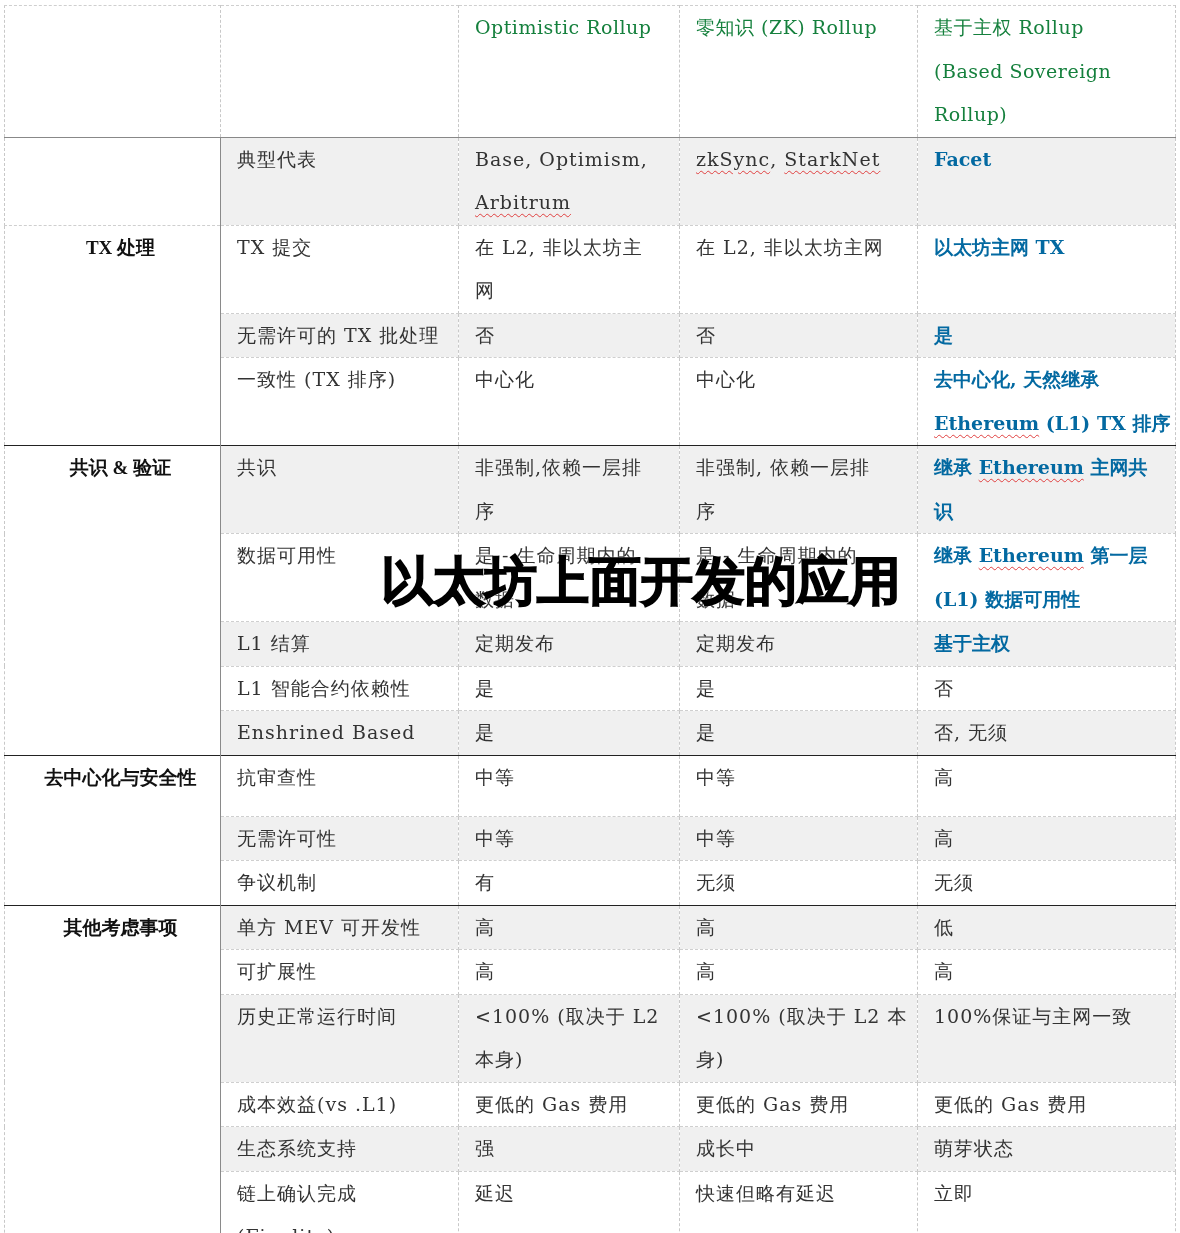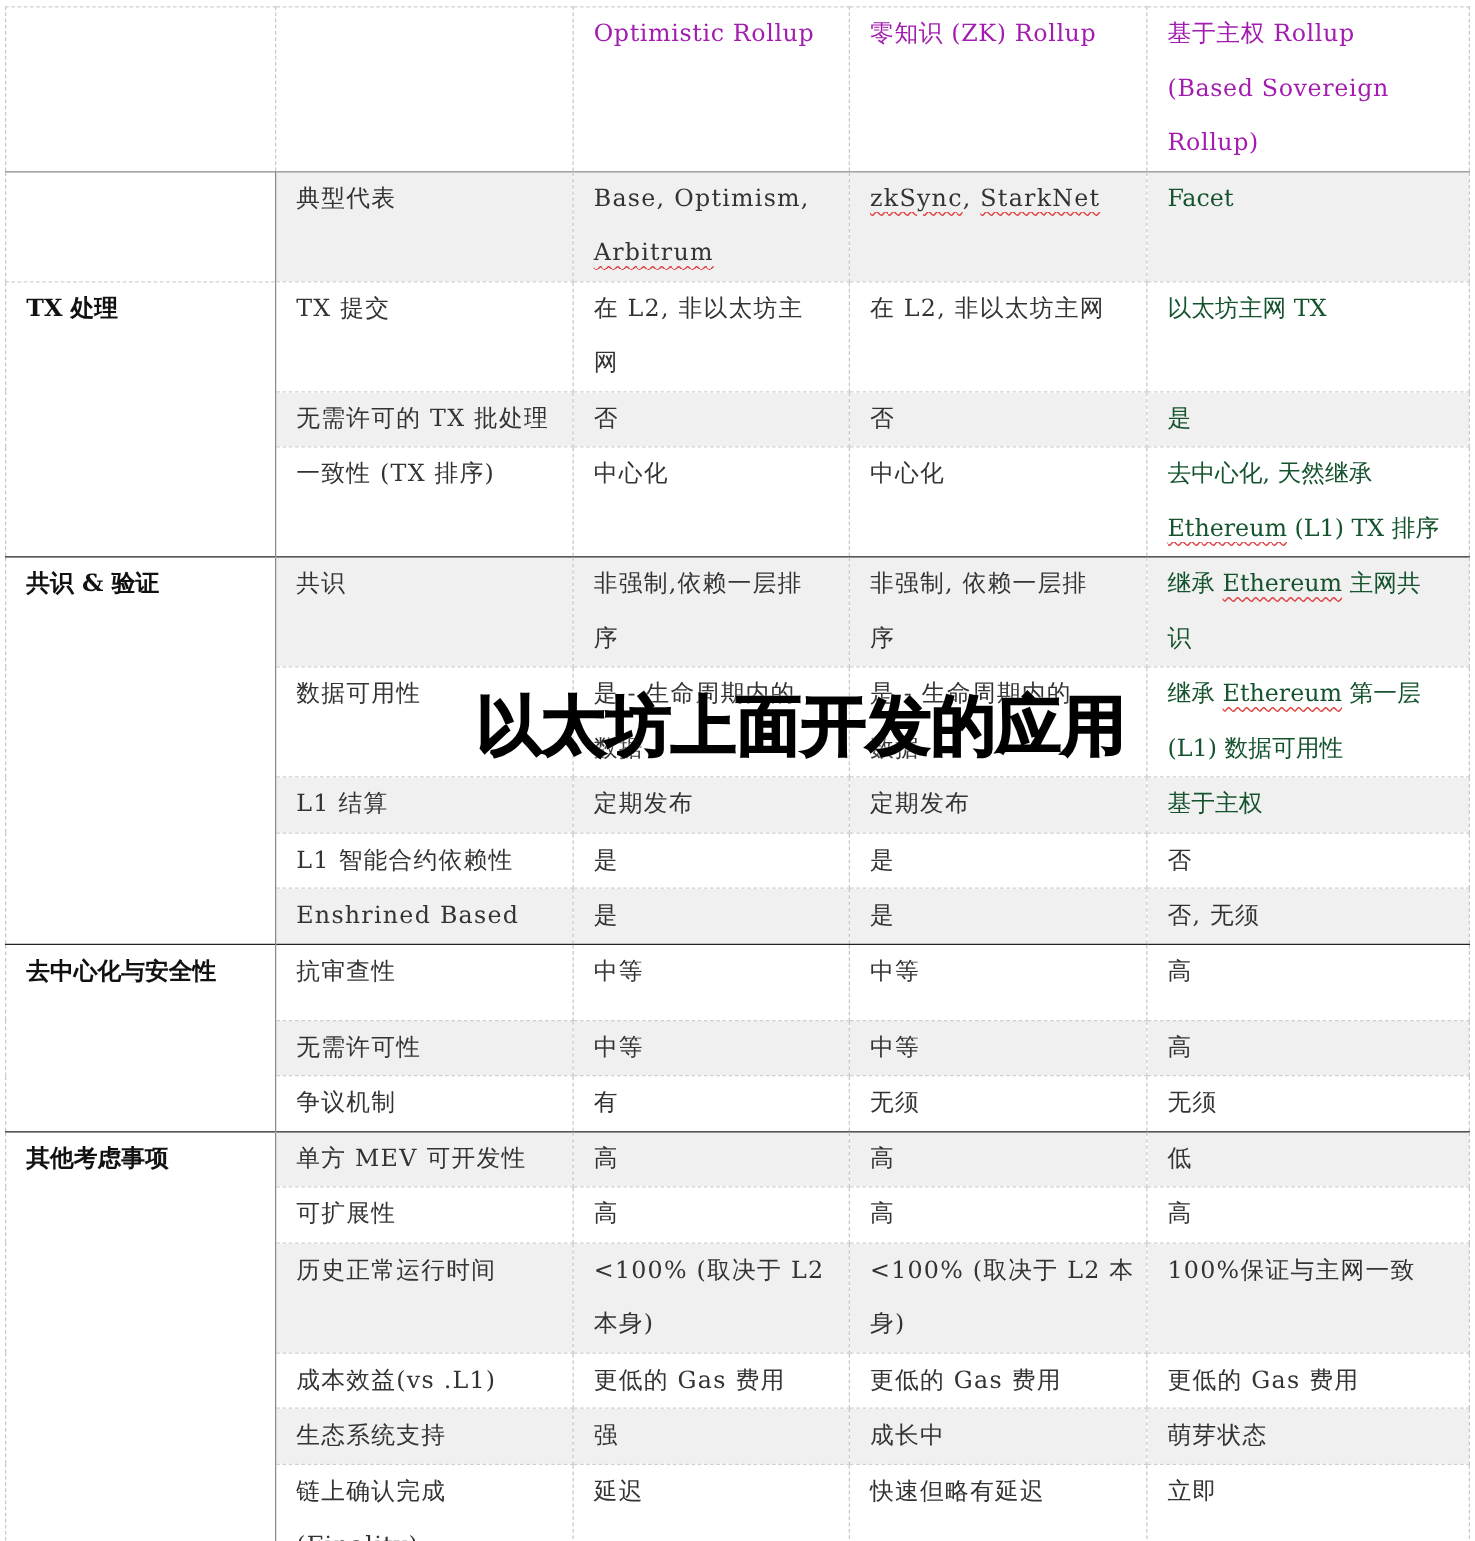--- a/index.html
+++ b/index.html
@@ -4,28 +4,28 @@
 <style>
   html, body { margin: 0; padding: 0; background: #ffffff; }
   body { width: 1180px; height: 1233px; position: relative; overflow: hidden;
          font-family: "DejaVu Serif", "Liberation Serif", serif; color: #1a1a1a; }
   .page { position: absolute; left: 0; top: 0; width: 1180px; height: 1233px; }
   table.cmp { position: absolute; left: 4px; top: 5px; border-collapse: collapse; table-layout: fixed; width: 1171px; }
   table.cmp td { vertical-align: top; padding: 0 0 0 16px; font-size: 19px; line-height: 43.5px;
                  border-left: 1px dashed #c8c8c8; border-right: 1px dashed #c8c8c8;
                  border-top: 1px dashed #cfcfcf; border-bottom: 1px dashed #cfcfcf; overflow: hidden; }
   col.c0 { width: 216px; } col.c1 { width: 238px; } col.c2 { width: 221px; } col.c3 { width: 238px; } col.c4 { width: 258px; }
-  td.grp { background: #ffffff; padding: 0; font-weight: bold; color: #111; }
+  td.grp { background: #ffffff; text-align: center; padding: 0; font-weight: bold; color: #111; font-family: Liberation Serif, serif; }
   td.sep { border-right: 1px solid #8a8a8a !important; }
   tr.shade td.cell { background: #f0f0f0; }
   tr.gstart td { border-top: 1.5px solid #222 !important; }
   tr.hdrsep td { border-top: 1.5px solid #888 !important; }
   .light { color: #333; font-weight: normal; letter-spacing: 1px; }
-  .strong { color: #14532d; font-weight: normal; }
-  .hdr { color: #a21caf; letter-spacing: 0.5px; }
+  .strong { color: #0369a1; font-weight: bold; }
+  .hdr { color: #15803d; letter-spacing: 0.5px; }
   .sq { text-decoration: underline wavy #e04040; text-decoration-thickness: 1px; text-underline-offset: 4px; }
   .overlay { position: absolute; left: 381px; top: 556px; font-family: "DejaVu Sans", sans-serif;
              font-weight: 900; font-size: 52px; line-height: 50px; color: #000;
              letter-spacing: 0px; -webkit-text-stroke: 1.5px #000;
              text-shadow: 0 0 2px #fff, 0 0 3px #fff; white-space: nowrap; }
 </style>
 </head>
 <body>
 
 <div class="page">

